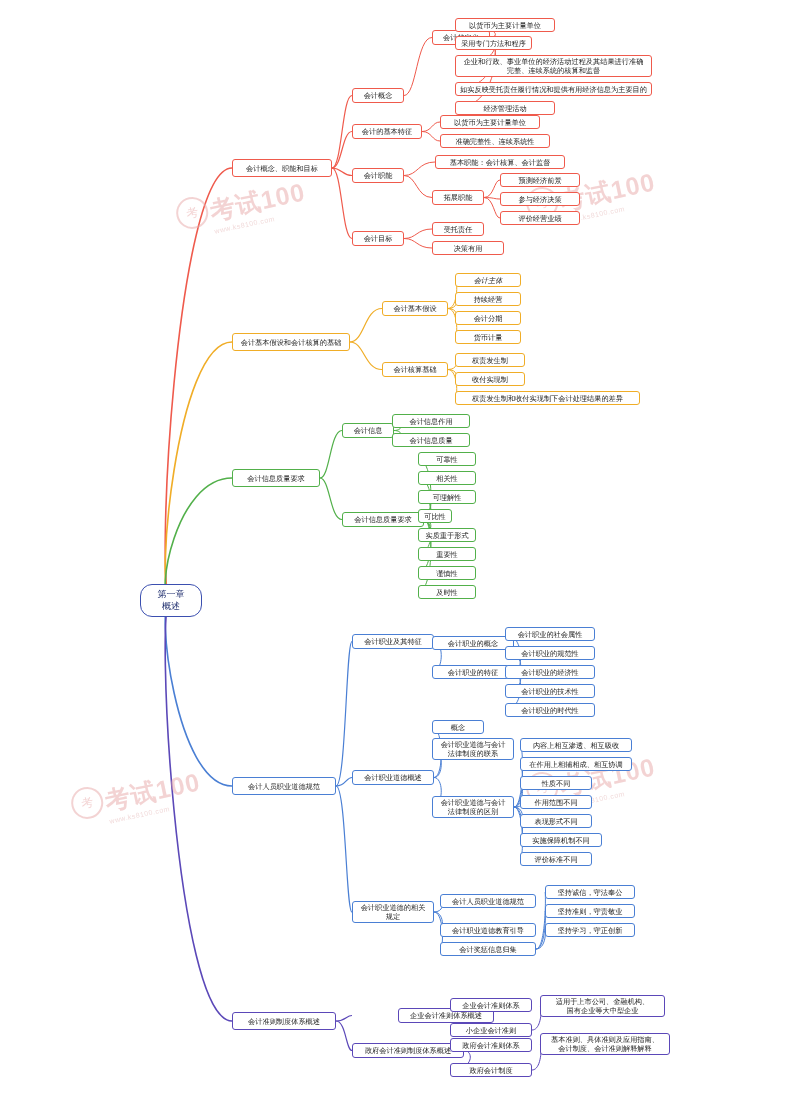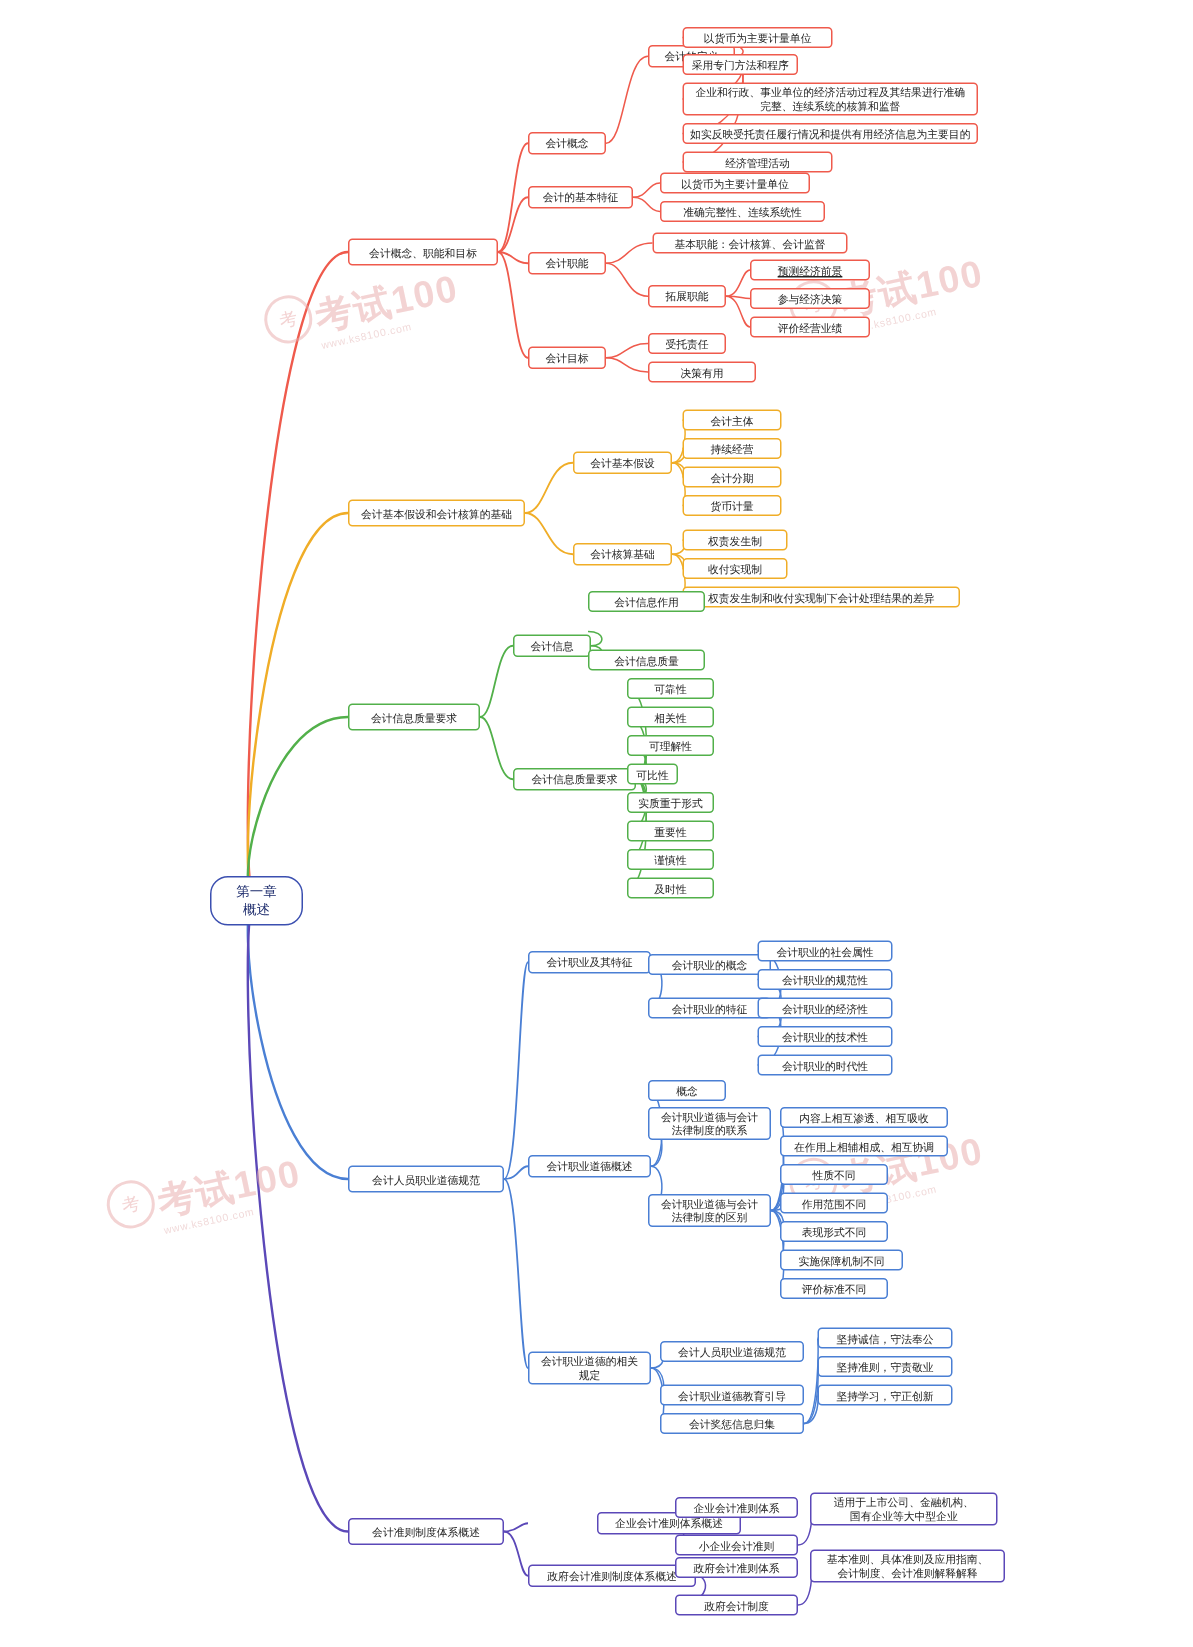--- a/index.html
+++ b/index.html
@@ -142,39 +142,39 @@
     <div class="node" style="left: 455px; top: 18px; width: 100px; height: 14px; border-color: rgb(239, 90, 76);">以货币为主要计量单位</div>
     <div class="node" style="left: 455px; top: 36px; width: 77px; height: 14px; border-color: rgb(239, 90, 76);">采用专门方法和程序</div>
     <div class="node" style="left: 455px; top: 55px; width: 197px; height: 22px; border-color: rgb(239, 90, 76);">企业和行政、事业单位的经济活动过程及其结果进行准确
 完整、连续系统的核算和监督</div>
     <div class="node" style="left: 455px; top: 82px; width: 197px; height: 14px; border-color: rgb(239, 90, 76);">如实反映受托责任履行情况和提供有用经济信息为主要目的</div>
     <div class="node" style="left: 455px; top: 101px; width: 100px; height: 14px; border-color: rgb(239, 90, 76);">经济管理活动</div>
     <div class="node" style="left: 440px; top: 115px; width: 100px; height: 14px; border-color: rgb(239, 90, 76);">以货币为主要计量单位</div>
     <div class="node" style="left: 440px; top: 134px; width: 110px; height: 14px; border-color: rgb(239, 90, 76);">准确完整性、连续系统性</div>
     <div class="node" style="left: 435px; top: 155px; width: 130px; height: 14px; border-color: rgb(239, 90, 76);">基本职能：会计核算、会计监督</div>
     <div class="node" style="left: 432px; top: 190px; width: 52px; height: 15px; border-color: rgb(239, 90, 76);">拓展职能</div>
-    <div class="node" style="left: 500px; top: 173px; width: 80px; height: 14px; border-color: rgb(239, 90, 76); text-decoration: underline;">预测经济前景</div>
+    <div class="node" style="left: 500px; top: 173px; width: 80px; height: 14px; border-color: rgb(239, 90, 76);">预测经济前景</div>
     <div class="node" style="left: 500px; top: 192px; width: 80px; height: 14px; border-color: rgb(239, 90, 76);">参与经济决策</div>
     <div class="node" style="left: 500px; top: 211px; width: 80px; height: 14px; border-color: rgb(239, 90, 76);">评价经营业绩</div>
     <div class="node" style="left: 432px; top: 222px; width: 52px; height: 14px; border-color: rgb(239, 90, 76);">受托责任</div>
     <div class="node" style="left: 432px; top: 241px; width: 72px; height: 14px; border-color: rgb(239, 90, 76);">决策有用</div>
     <div class="node" style="left: 232px; top: 333px; width: 118px; height: 18px; border-color: rgb(240, 173, 39);">会计基本假设和会计核算的基础</div>
     <div class="node" style="left: 382px; top: 301px; width: 66px; height: 15px; border-color: rgb(240, 173, 39);">会计基本假设</div>
     <div class="node" style="left: 382px; top: 362px; width: 66px; height: 15px; border-color: rgb(240, 173, 39);">会计核算基础</div>
-    <div class="node" style="left: 455px; top: 273px; width: 66px; height: 14px; border-color: rgb(240, 173, 39);">会计主体</div>
+    <div class="node" style="left: 455px; top: 273px; width: 66px; height: 14px; border-color: rgb(240, 173, 39); font-style: italic;">会计主体</div>
     <div class="node" style="left: 455px; top: 292px; width: 66px; height: 14px; border-color: rgb(240, 173, 39);">持续经营</div>
     <div class="node" style="left: 455px; top: 311px; width: 66px; height: 14px; border-color: rgb(240, 173, 39);">会计分期</div>
     <div class="node" style="left: 455px; top: 330px; width: 66px; height: 14px; border-color: rgb(240, 173, 39);">货币计量</div>
     <div class="node" style="left: 455px; top: 353px; width: 70px; height: 14px; border-color: rgb(240, 173, 39);">权责发生制</div>
     <div class="node" style="left: 455px; top: 372px; width: 70px; height: 14px; border-color: rgb(240, 173, 39);">收付实现制</div>
     <div class="node" style="left: 455px; top: 391px; width: 185px; height: 14px; border-color: rgb(240, 173, 39);">权责发生制和收付实现制下会计处理结果的差异</div>
     <div class="node" style="left: 232px; top: 469px; width: 88px; height: 18px; border-color: rgb(82, 176, 74);">会计信息质量要求</div>
     <div class="node" style="left: 342px; top: 423px; width: 52px; height: 15px; border-color: rgb(82, 176, 74);">会计信息</div>
     <div class="node" style="left: 342px; top: 512px; width: 82px; height: 15px; border-color: rgb(82, 176, 74);">会计信息质量要求</div>
-    <div class="node" style="left: 392px; top: 394px; width: 78px; height: 14px; border-color: rgb(82, 176, 74);">会计信息作用</div>
+    <div class="node" style="left: 392px; top: 414px; width: 78px; height: 14px; border-color: rgb(82, 176, 74);">会计信息作用</div>
     <div class="node" style="left: 392px; top: 433px; width: 78px; height: 14px; border-color: rgb(82, 176, 74);">会计信息质量</div>
     <div class="node" style="left: 418px; top: 452px; width: 58px; height: 14px; border-color: rgb(82, 176, 74);">可靠性</div>
     <div class="node" style="left: 418px; top: 471px; width: 58px; height: 14px; border-color: rgb(82, 176, 74);">相关性</div>
     <div class="node" style="left: 418px; top: 490px; width: 58px; height: 14px; border-color: rgb(82, 176, 74);">可理解性</div>
     <div class="node" style="left: 418px; top: 509px; width: 34px; height: 14px; border-color: rgb(82, 176, 74);">可比性</div>
     <div class="node" style="left: 418px; top: 528px; width: 58px; height: 14px; border-color: rgb(82, 176, 74);">实质重于形式</div>
     <div class="node" style="left: 418px; top: 547px; width: 58px; height: 14px; border-color: rgb(82, 176, 74);">重要性</div>
     <div class="node" style="left: 418px; top: 566px; width: 58px; height: 14px; border-color: rgb(82, 176, 74);">谨慎性</div>
     <div class="node" style="left: 418px; top: 585px; width: 58px; height: 14px; border-color: rgb(82, 176, 74);">及时性</div>
     <div class="node" style="left: 232px; top: 777px; width: 104px; height: 18px; border-color: rgb(74, 127, 212);">会计人员职业道德规范</div>

